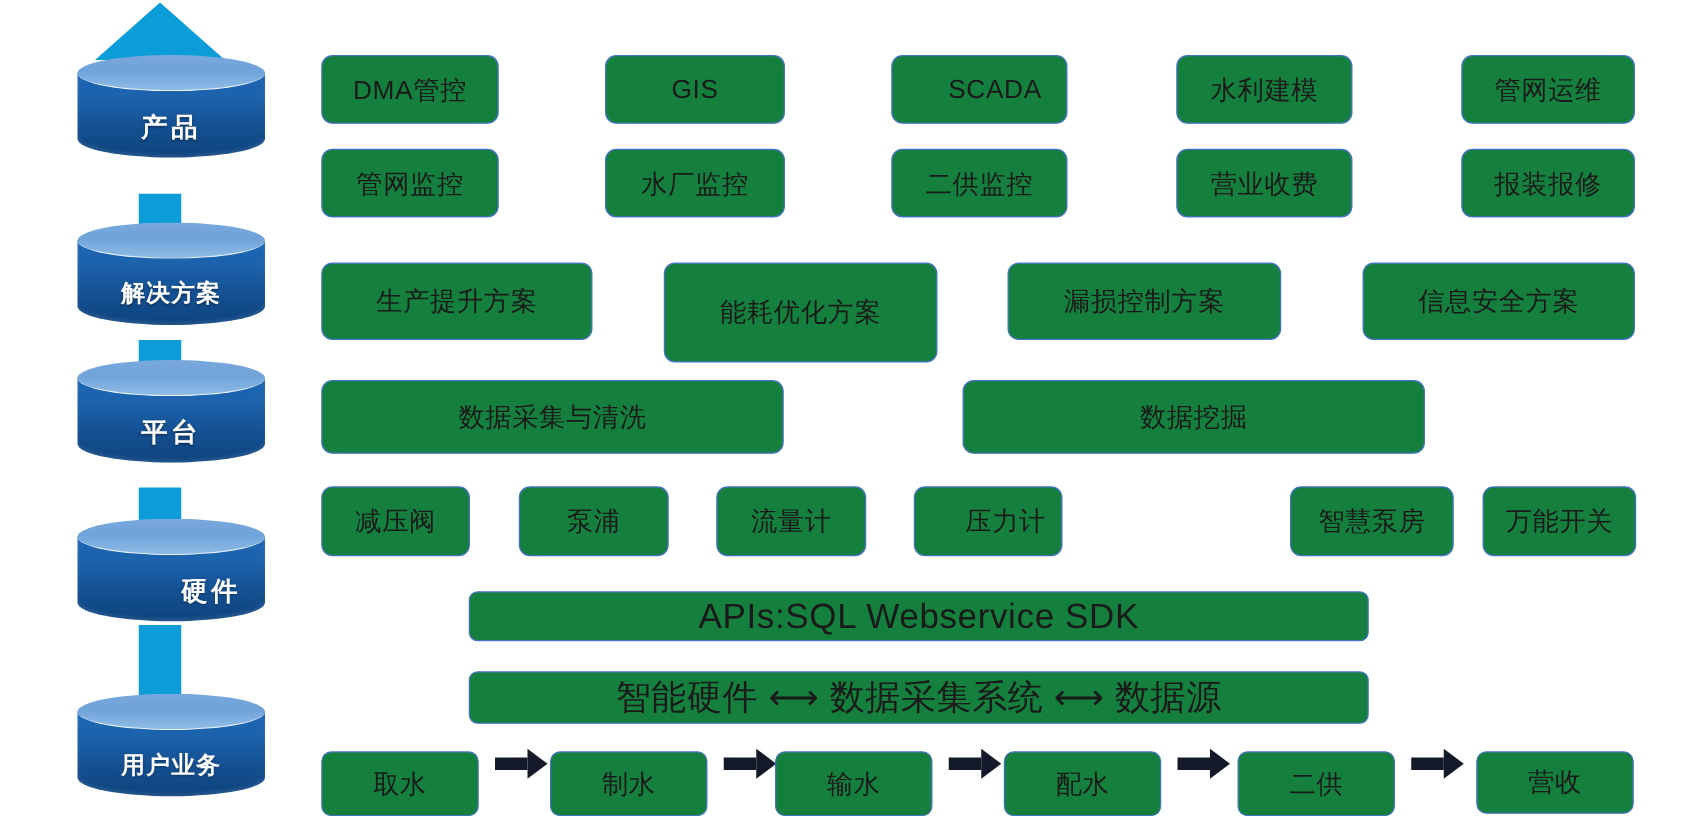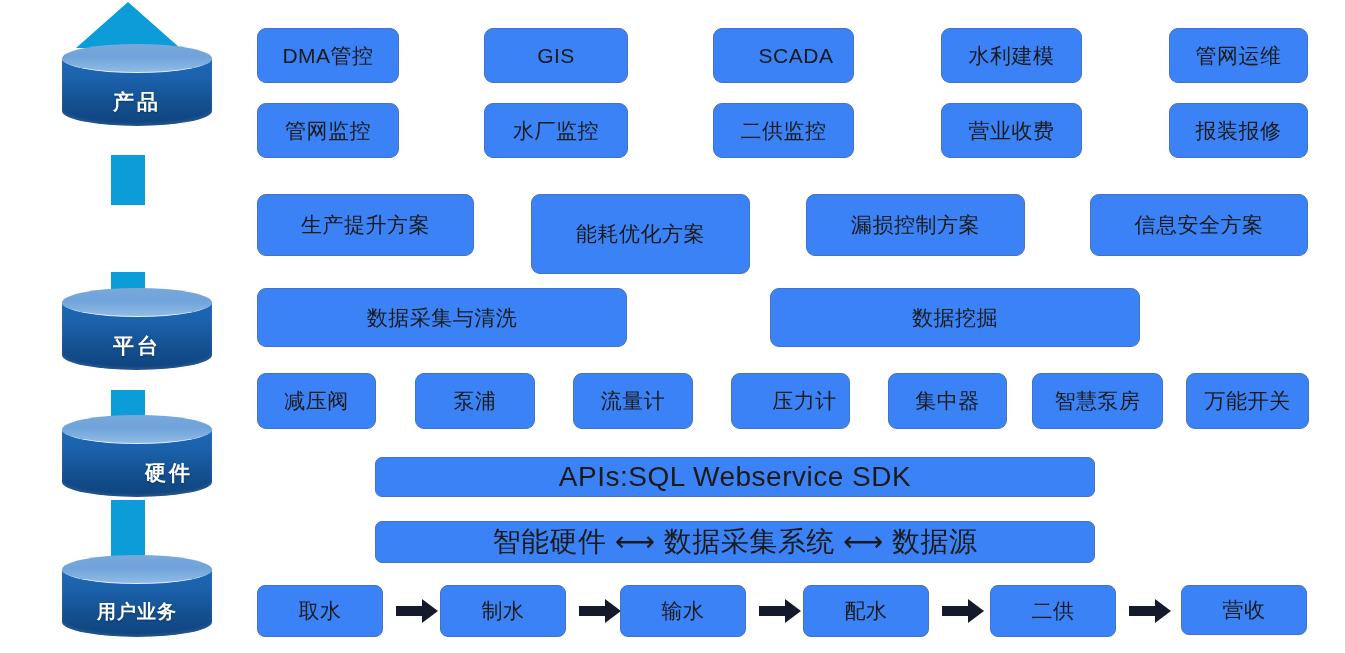--- a/index.html
+++ b/index.html
@@ -71,28 +71,29 @@
     white-space:nowrap;
   }
   .cyl.small .label{font-size:19px;letter-spacing:1px;}
 
   
   .box{
     position:absolute;
     box-sizing:border-box;
     border:1.6px solid #4472C4;
     border-radius:9px;
-    background:#3b82f6;
+    background:#15803d;
     color:#1a1a1a;
     display:flex;
     align-items:center;
     justify-content:center;
     font-size:21px;
     white-space:nowrap;
     letter-spacing:.5px;
+    margin-top:16px;
   }
   .box.wide{font-size:21px;}
   .box.api{font-size:28px;border-radius:7px;}
   .box.flow{font-size:21px;border-radius:8px;}
   .flow-arrow{
     position:absolute;
     height:26px;
     display:flex;
     align-items:center;
   }
@@ -119,20 +120,25 @@
     <div class="arrow-shaft" style="top:272px;height:45px;"></div>
     <div class="arrow-shaft" style="top:390px;height:42px;"></div>
     <div class="arrow-shaft" style="top:500px;height:70px;"></div>
 
     <div class="cyl" style="top:44px;height:88px;">
       <div class="body" style="height:68px;"></div>
       <div class="top"></div>
       <div class="label" style="top:44px;">产品</div>
     </div>
 
+    <div class="cyl small" style="top:178px;height:88px;">
+      <div class="body" style="height:68px;"></div>
+      <div class="top"></div>
+      <div class="label" style="top:44px;">解决方案</div>
+    </div>
 
     <div class="cyl" style="top:288px;height:88px;">
       <div class="body" style="height:68px;"></div>
       <div class="top"></div>
       <div class="label" style="top:44px;">平台</div>
     </div>
 
     <div class="cyl" style="top:415px;height:88px;">
       <div class="body" style="height:68px;"></div>
       <div class="top"></div>
@@ -163,21 +169,20 @@
   <div class="box wide" style="left:806px;top:194px;width:219px;height:62px;">漏损控制方案</div>
   <div class="box wide" style="left:1090px;top:194px;width:218px;height:62px;">信息安全方案</div>
 
   <div class="box wide" style="left:257px;top:288px;width:370px;height:59px;">数据采集与清洗</div>
   <div class="box wide" style="left:770px;top:288px;width:370px;height:59px;">数据挖掘</div>
 
   <div class="box" style="left:257px;top:373px;width:119px;height:56px;">减压阀</div>
   <div class="box" style="left:415px;top:373px;width:120px;height:56px;">泵浦</div>
   <div class="box" style="left:573px;top:373px;width:120px;height:56px;">流量计</div>
   <div class="box" style="left:731px;top:373px;width:119px;height:56px;padding-left:28px;">压力计</div>
-  <div class="box" style="left:888px;top:373px;width:119px;height:56px;">集中器</div>
   <div class="box" style="left:1032px;top:373px;width:131px;height:56px;">智慧泵房</div>
   <div class="box" style="left:1186px;top:373px;width:123px;height:56px;">万能开关</div>
 
   <div class="box api" style="left:375px;top:457px;width:720px;height:40px;">APIs:SQL Webservice SDK</div>
 
   <div class="box api" style="left:375px;top:521px;width:720px;height:42px;">智能硬件 ⟷ 数据采集系统 ⟷ 数据源</div>
 
   <div class="box flow" style="left:257px;top:585px;width:126px;height:52px;">取水</div>
   <div class="flow-arrow" style="left:396px;top:598px;">
       <div class="shaft"></div>

